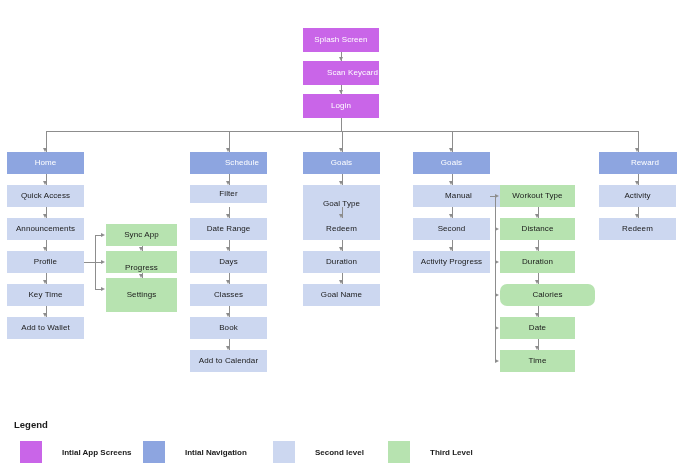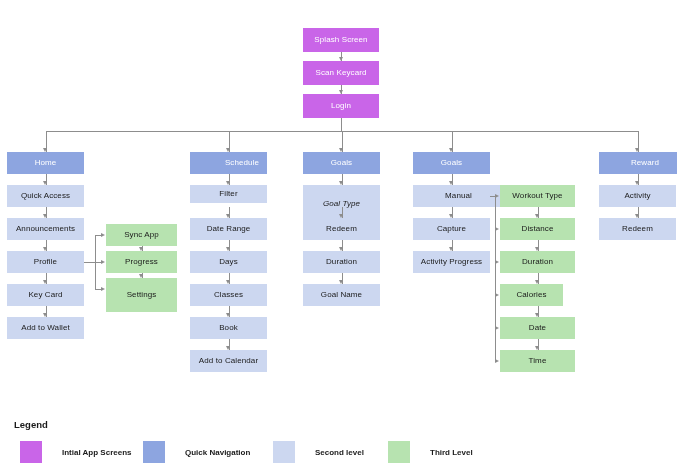--- a/index.html
+++ b/index.html
@@ -84,21 +84,21 @@
 </head>
 <body>
 
 <div id="canvas">
   <div id="nodes-layer">
       <div class="node lvl-initial" style="left: 303px; top: 28px; width: 76px; height: 24px;">
         <span>Splash Screen</span>
       </div>
       <div class="conn v" style="left: 341px; top: 52px; height: 9px;"></div>
       <div class="arrow-down" style="left: 338.5px; top: 57px;"></div>
-      <div class="node lvl-initial" style="left: 303px; top: 61px; width: 76px; height: 24px;">
+      <div class="node lvl-initial" style="left: 303px; top: 61px; width: 76px; height: 24px; justify-content: flex-end;">
         <span>Scan Keycard</span>
       </div>
       <div class="conn v" style="left: 341px; top: 85px; height: 9px;"></div>
       <div class="arrow-down" style="left: 338.5px; top: 90px;"></div>
       <div class="node lvl-initial" style="left: 303px; top: 94px; width: 76px; height: 24px;">
         <span>Login</span>
       </div>
       <div class="conn v" style="left: 341px; top: 118px; height: 13px;"></div>
       <div class="conn h" style="left: 45.5px; top: 131px; width: 592px;"></div>
       <div class="conn v" style="left: 45.5px; top: 131px; height: 21px;"></div>
@@ -117,37 +117,37 @@
         <span>Announcements</span>
       </div>
       <div class="conn v" style="left: 45.5px; top: 240px; height: 11px;"></div>
       <div class="arrow-down" style="left: 43px; top: 247px;"></div>
       <div class="node lvl-second" style="left: 7px; top: 251px; width: 77px; height: 22px;">
         <span>Profile</span>
       </div>
       <div class="conn v" style="left: 45.5px; top: 273px; height: 11px;"></div>
       <div class="arrow-down" style="left: 43px; top: 280px;"></div>
       <div class="node lvl-second" style="left: 7px; top: 284px; width: 77px; height: 22px;">
-        <span>Key Card</span>
+        <span>Key Time</span>
       </div>
       <div class="conn v" style="left: 45.5px; top: 306px; height: 11px;"></div>
       <div class="arrow-down" style="left: 43px; top: 313px;"></div>
       <div class="node lvl-second" style="left: 7px; top: 317px; width: 77px; height: 22px;">
         <span>Add to Wallet</span>
       </div>
       <div class="conn h" style="left: 84px; top: 262px; width: 11px;"></div>
       <div class="conn v" style="left: 95px; top: 235px; height: 54px;"></div>
       <div class="conn h" style="left: 95px; top: 235px; width: 7px;"></div>
       <div class="arrow-right" style="left: 101px; top: 232.5px;"></div>
       <div class="node lvl-third" style="left: 106px; top: 224px; width: 71px; height: 22px;">
         <span>Sync App</span>
       </div>
       <div class="conn h" style="left: 95px; top: 262px; width: 7px;"></div>
       <div class="arrow-right" style="left: 101px; top: 259.5px;"></div>
-      <div class="node lvl-third" style="left: 106px; top: 251px; width: 71px; height: 22px;">
+      <div class="node lvl-third" style="left: 106px; top: 251px; width: 71px; height: 22px; align-items: flex-end;">
         <span>Progress</span>
       </div>
       <div class="conn h" style="left: 95px; top: 289px; width: 7px;"></div>
       <div class="arrow-right" style="left: 101px; top: 286.5px;"></div>
       <div class="node lvl-third" style="left: 106px; top: 278px; width: 71px; height: 34px;">
         <span>Settings</span>
       </div>
       <div class="conn v" style="left: 141.5px; top: 246px; height: 5px;"></div>
       <div class="arrow-down" style="left: 139px; top: 247px;"></div>
       <div class="conn v" style="left: 141.5px; top: 273px; height: 5px;"></div>
@@ -187,21 +187,21 @@
       <div class="node lvl-second" style="left: 190px; top: 350px; width: 77px; height: 22px;">
         <span>Add to Calendar</span>
       </div>
       <div class="conn v" style="left: 341.5px; top: 131px; height: 21px;"></div>
       <div class="arrow-down" style="left: 339px; top: 148px;"></div>
       <div class="node lvl-bottom" style="left: 303px; top: 152px; width: 77px; height: 22px;">
         <span>Goals</span>
       </div>
       <div class="conn v" style="left: 341.5px; top: 174px; height: 11px;"></div>
       <div class="arrow-down" style="left: 339px; top: 181px;"></div>
-      <div class="node lvl-second" style="left: 303px; top: 185px; width: 77px; height: 38px; font-style: italic;">
+      <div class="node lvl-second" style="left: 303px; top: 185px; width: 77px; height: 38px;">
         <span>Goal Type</span>
       </div>
       <div class="conn v" style="left: 341.5px; top: 207px; height: 11px;"></div>
       <div class="arrow-down" style="left: 339px; top: 214px;"></div>
       <div class="node lvl-second" style="left: 303px; top: 218px; width: 77px; height: 22px;">
         <span>Redeem</span>
       </div>
       <div class="conn v" style="left: 341.5px; top: 240px; height: 11px;"></div>
       <div class="arrow-down" style="left: 339px; top: 247px;"></div>
       <div class="node lvl-second" style="left: 303px; top: 251px; width: 77px; height: 22px;">
@@ -218,21 +218,21 @@
         <span>Goals</span>
       </div>
       <div class="conn v" style="left: 451.5px; top: 174px; height: 11px;"></div>
       <div class="arrow-down" style="left: 449px; top: 181px;"></div>
       <div class="node lvl-second" style="left: 413px; top: 185px; width: 91px; height: 22px;">
         <span>Manual</span>
       </div>
       <div class="conn v" style="left: 451.5px; top: 207px; height: 11px;"></div>
       <div class="arrow-down" style="left: 449px; top: 214px;"></div>
       <div class="node lvl-second" style="left: 413px; top: 218px; width: 77px; height: 22px;">
-        <span>Capture</span>
+        <span>Second</span>
       </div>
       <div class="conn v" style="left: 451.5px; top: 240px; height: 11px;"></div>
       <div class="arrow-down" style="left: 449px; top: 247px;"></div>
       <div class="node lvl-second" style="left: 413px; top: 251px; width: 77px; height: 22px;">
         <span>Activity Progress</span>
       </div>
       <div class="conn h" style="left: 490px; top: 196px; width: 5px;"></div>
       <div class="conn v" style="left: 495px; top: 196px; height: 165px;"></div>
       <div class="conn h" style="left: 495px; top: 196px; width: 1px;"></div>
       <div class="arrow-right" style="left: 495px; top: 193.5px;"></div>
@@ -244,21 +244,21 @@
       <div class="node lvl-third" style="left: 500px; top: 218px; width: 75px; height: 22px;">
         <span>Distance</span>
       </div>
       <div class="conn h" style="left: 495px; top: 262px; width: 1px;"></div>
       <div class="arrow-right" style="left: 495px; top: 259.5px;"></div>
       <div class="node lvl-third" style="left: 500px; top: 251px; width: 75px; height: 22px;">
         <span>Duration</span>
       </div>
       <div class="conn h" style="left: 495px; top: 295px; width: 1px;"></div>
       <div class="arrow-right" style="left: 495px; top: 292.5px;"></div>
-      <div class="node lvl-third" style="left: 500px; top: 284px; width: 63px; height: 22px;">
+      <div class="node lvl-third" style="left: 500px; top: 284px; width: 95px; height: 22px; border-radius: 7px;">
         <span>Calories</span>
       </div>
       <div class="conn h" style="left: 495px; top: 328px; width: 1px;"></div>
       <div class="arrow-right" style="left: 495px; top: 325.5px;"></div>
       <div class="node lvl-third" style="left: 500px; top: 317px; width: 75px; height: 22px;">
         <span>Date</span>
       </div>
       <div class="conn h" style="left: 495px; top: 361px; width: 1px;"></div>
       <div class="arrow-right" style="left: 495px; top: 358.5px;"></div>
       <div class="node lvl-third" style="left: 500px; top: 350px; width: 75px; height: 22px;">
@@ -292,21 +292,21 @@
     </div>
   <div id="legend">
     <div id="legend-title">Legend</div>
     <div id="legend-items">
         <div class="legend-item" style="left: 20px;">
           <div class="legend-swatch" style="background: rgb(201, 101, 232);"></div>
           <div class="legend-label">Intial App Screens</div>
         </div>
         <div class="legend-item" style="left: 143px;">
           <div class="legend-swatch" style="background: rgb(141, 165, 224);"></div>
-          <div class="legend-label">Quick Navigation</div>
+          <div class="legend-label">Intial Navigation</div>
         </div>
         <div class="legend-item" style="left: 273px;">
           <div class="legend-swatch" style="background: rgb(204, 215, 240);"></div>
           <div class="legend-label">Second level</div>
         </div>
         <div class="legend-item" style="left: 388px;">
           <div class="legend-swatch" style="background: rgb(183, 227, 176);"></div>
           <div class="legend-label">Third Level</div>
         </div>
       </div>

